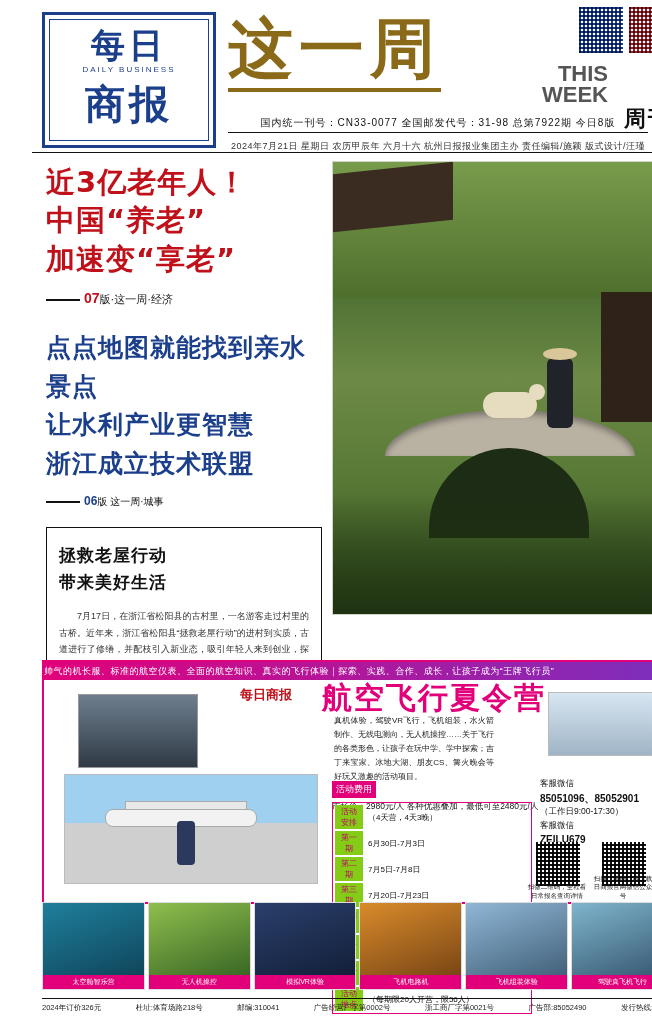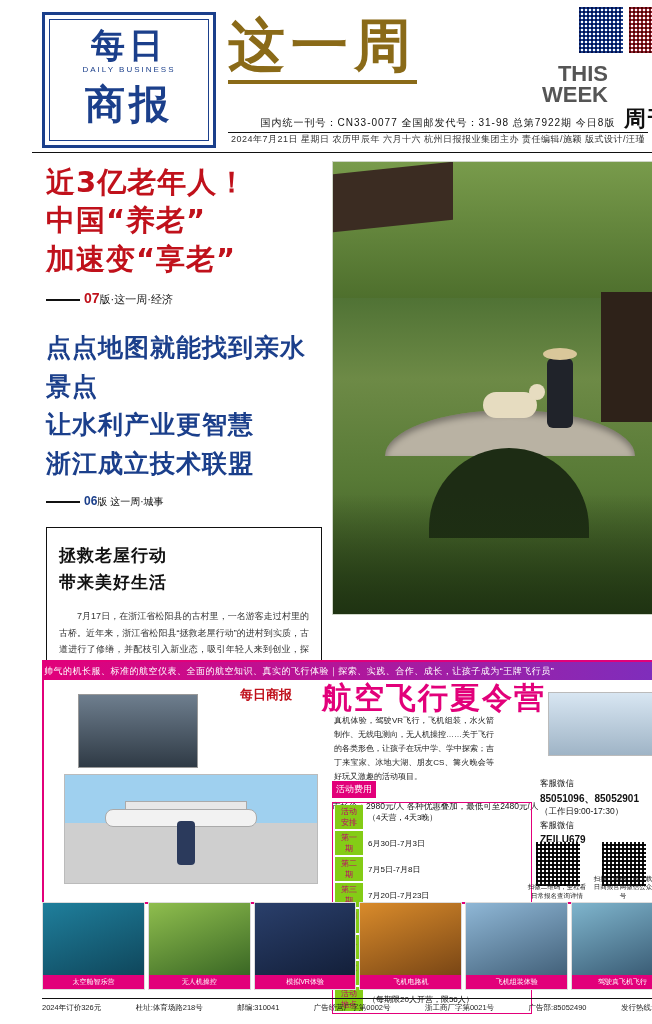--- a/index.html
+++ b/index.html
@@ -8,35 +8,35 @@
 
   
   .masthead{position:relative;height:152px;border-bottom:1px solid #111;}
   .logo-box{position:absolute;left:10px;top:12px;width:168px;height:130px;border:3px solid #1b3f8b;background:#fff;}
   .logo-inner{position:absolute;left:4px;top:4px;right:4px;bottom:4px;border:1px solid #1b3f8b;}
   .logo-l1{position:absolute;left:0;right:0;top:8px;text-align:center;font-size:34px;font-weight:bold;letter-spacing:4px;color:#1b3f8b;font-family:"DejaVu Sans",sans-serif;}
   .logo-en{position:absolute;left:0;right:0;top:50px;text-align:center;font-size:8px;letter-spacing:2px;color:#1b3f8b;}
   .logo-l2{position:absolute;left:0;right:0;top:62px;text-align:center;font-size:40px;font-weight:bold;letter-spacing:4px;color:#1b3f8b;font-family:"DejaVu Sans",sans-serif;}
 
   .title-zone{position:absolute;left:196px;top:16px;width:380px;height:96px;}
-  .big-title{font-size:57px;font-weight:bold;letter-spacing:6px;color:#8a6a18;font-family:"DejaVu Serif",serif;line-height:1;}
+  .big-title{font-size:65px;font-weight:bold;letter-spacing:6px;color:#8a6a18;font-family:"DejaVu Serif",serif;line-height:1;}
   .big-title .u{border-bottom:4px solid #8a6a18;padding-bottom:2px;}
   .en-title{position:absolute;right:0;bottom:6px;text-align:right;font-size:22px;font-weight:bold;color:#555;line-height:.95;font-family:"Liberation Sans",sans-serif;}
   .weekly{position:absolute;right:12px;top:104px;font-size:22px;font-weight:bold;color:#111;letter-spacing:2px;}
 
   .qr-top{position:absolute;right:10px;top:6px;width:96px;height:48px;display:flex;gap:4px;}
   .qr{background:
       repeating-linear-gradient(0deg,#1b3f8b 0 2px,#fff 2px 4px),
       repeating-linear-gradient(90deg,#1b3f8b 0 2px,rgba(255,255,255,0) 2px 4px);
       background-blend-mode:multiply;border:1px solid #fff;}
   .qr.a{width:46px;height:46px;}
   .qr.b{width:46px;height:46px;filter:hue-rotate(120deg);}
 
   .meta1{position:absolute;left:196px;top:116px;width:420px;text-align:center;font-size:10px;color:#111;letter-spacing:1px;}
-  .meta2{position:absolute;left:196px;top:132px;width:420px;text-align:center;font-size:9px;color:#333;letter-spacing:.5px;border-top:1px solid #111;padding-top:0;}
+  .meta2{position:absolute;left:196px;top:132px;width:420px;text-align:center;font-size:9px;color:#333;letter-spacing:.5px;border-top:1px solid #111;padding-top:7px;}
 
   
   .body{position:relative;height:500px;}
   .left-col{position:absolute;left:14px;top:10px;width:276px;}
   .headline{font-size:29px;font-weight:bold;line-height:1.32;color:#c0111b;letter-spacing:1px;font-family:"DejaVu Sans",sans-serif;}
   .pagehint{margin-top:12px;font-size:11px;color:#111;}
   .pagehint b{font-size:14px;color:#c0111b;}
   .dash{display:inline-block;width:34px;border-top:2px solid #111;vertical-align:middle;margin-right:4px;}
 
   .headline2{margin-top:22px;font-size:25px;font-weight:bold;line-height:1.55;color:#1b3f8b;letter-spacing:1px;font-family:"DejaVu Sans",sans-serif;}

